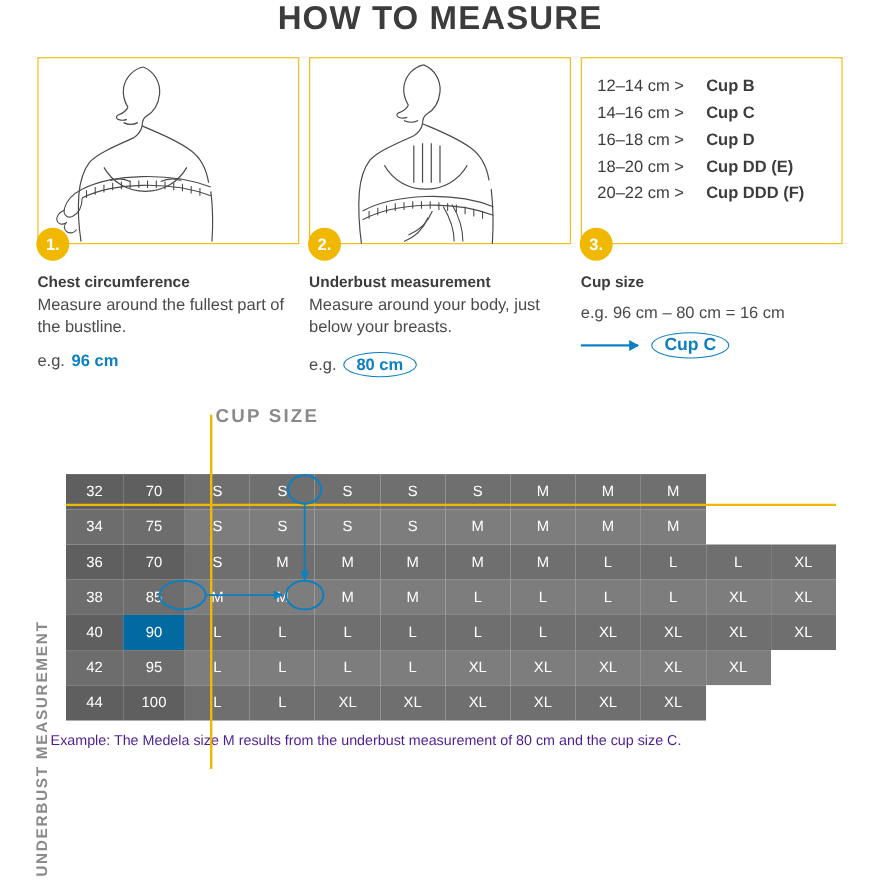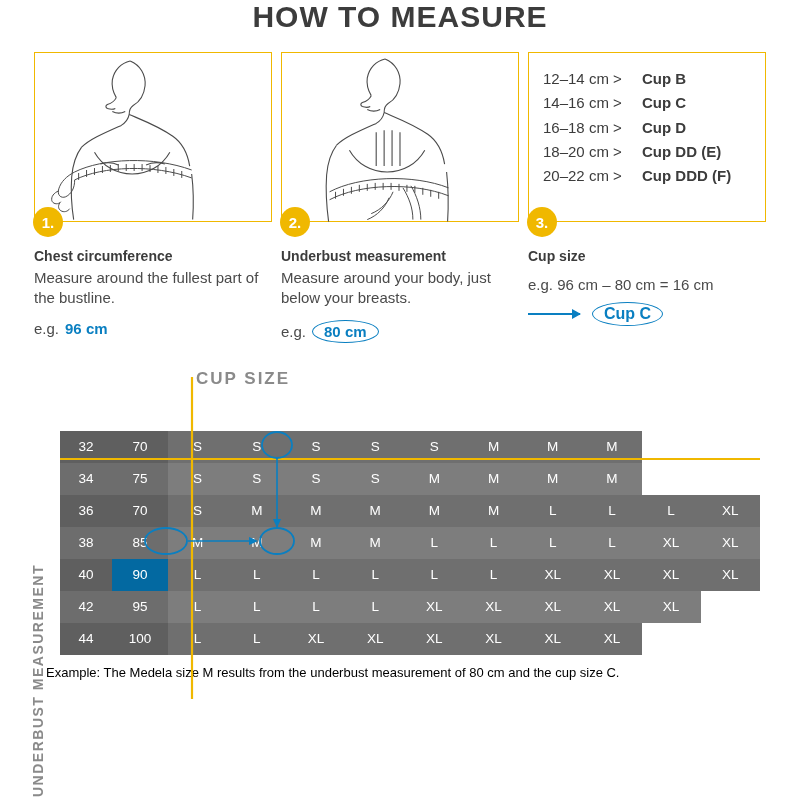--- a/index.html
+++ b/index.html
@@ -148,21 +148,21 @@
   td.lbl { color:#ffffff; font-weight:normal; }
   .w-first { width:52px; }
   .w-second { width:56px; }
 
   .row-hdr td { background:#ffffff; }
 
   .note {
     margin-top:10px;
     margin-left:46px;
     font-size:13px;
-    color:#000000;
+    color:#4c1d95;
   }
 
   
   .overlay { position:absolute; inset:0; pointer-events:none; }
 </style>
 </head>
 <body>
 
 <div class="title">HOW TO MEASURE</div>
 

